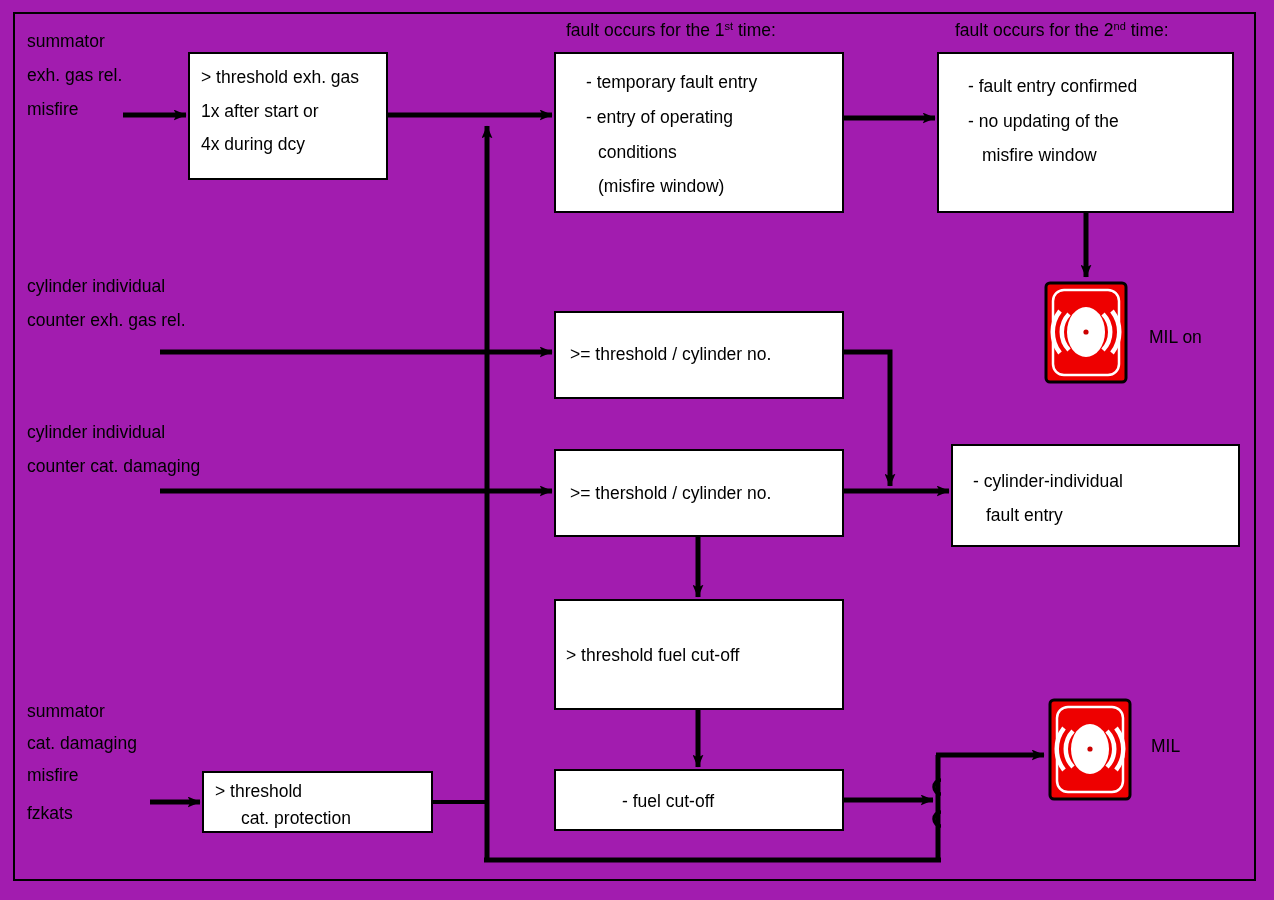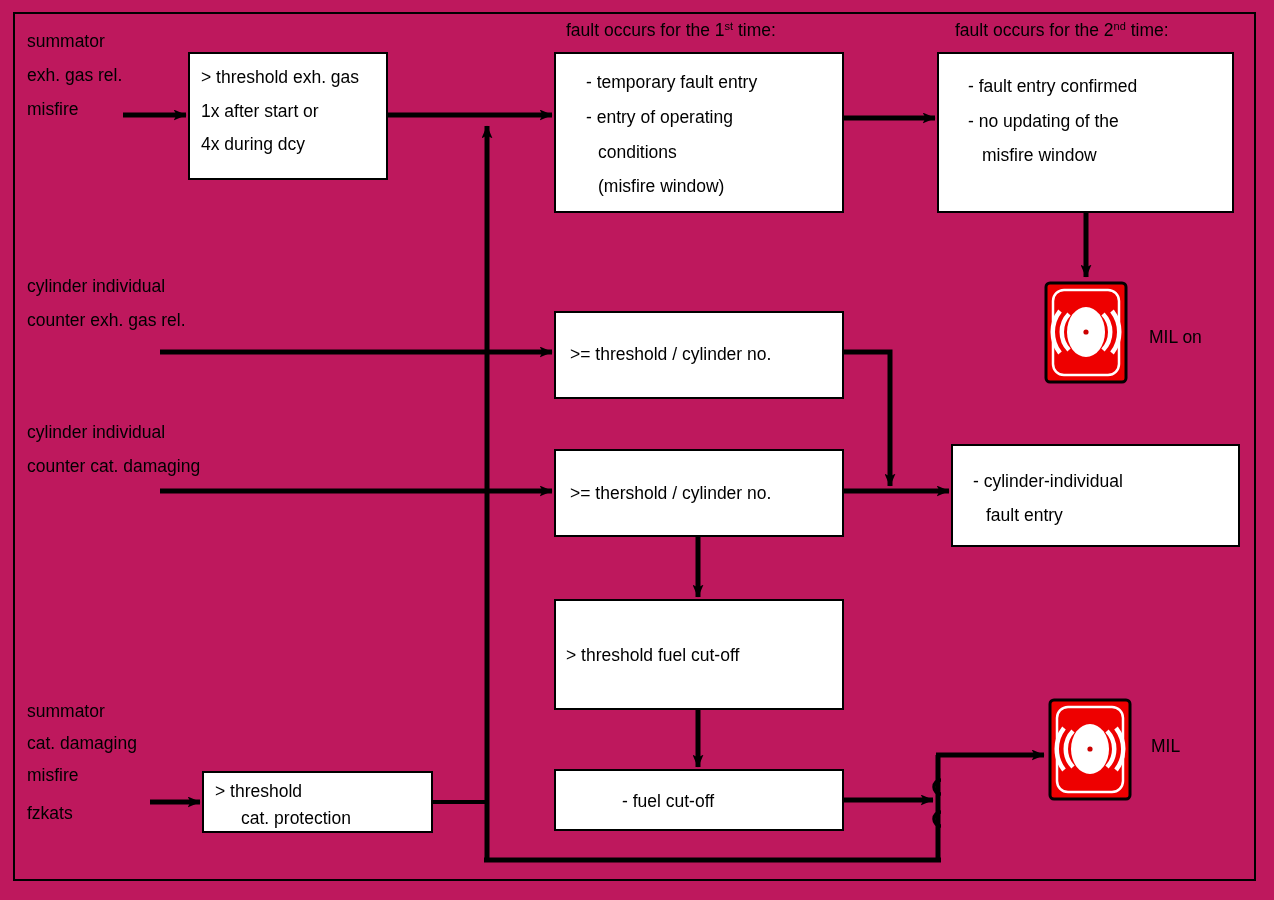--- a/index.html
+++ b/index.html
@@ -1,18 +1,18 @@
 <!DOCTYPE html>
 <html><head>
 <meta charset="utf-8">
 <title>Misfire Detection Flow Diagram</title>
 <style>
   html,body{margin:0;padding:0;background:#ffffff;}
   body{font-family:"Liberation Sans","DejaVu Sans",sans-serif;}
-  #stage{position:relative;width:1274px;height:900px;background:#be185d;overflow:hidden;}
+  #stage{position:relative;width:1274px;height:900px;background:#a21caf;overflow:hidden;}
   svg{position:absolute;left:0;top:0;width:1274px;height:900px;}
   .frame{fill:none;stroke:#000;stroke-width:2;}
   .box{fill:#ffffff;stroke:#000000;stroke-width:2;}
   .ln{stroke:#000;fill:none;}
   .thick{stroke-width:5;}
   .med{stroke-width:4;}
   text{font-family:"Liberation Sans","DejaVu Sans",sans-serif;fill:#000;}
   .t{font-size:17.5px;}
   .t-hdr{font-size:17.5px;}
   .t-sup{font-size:11px;}

